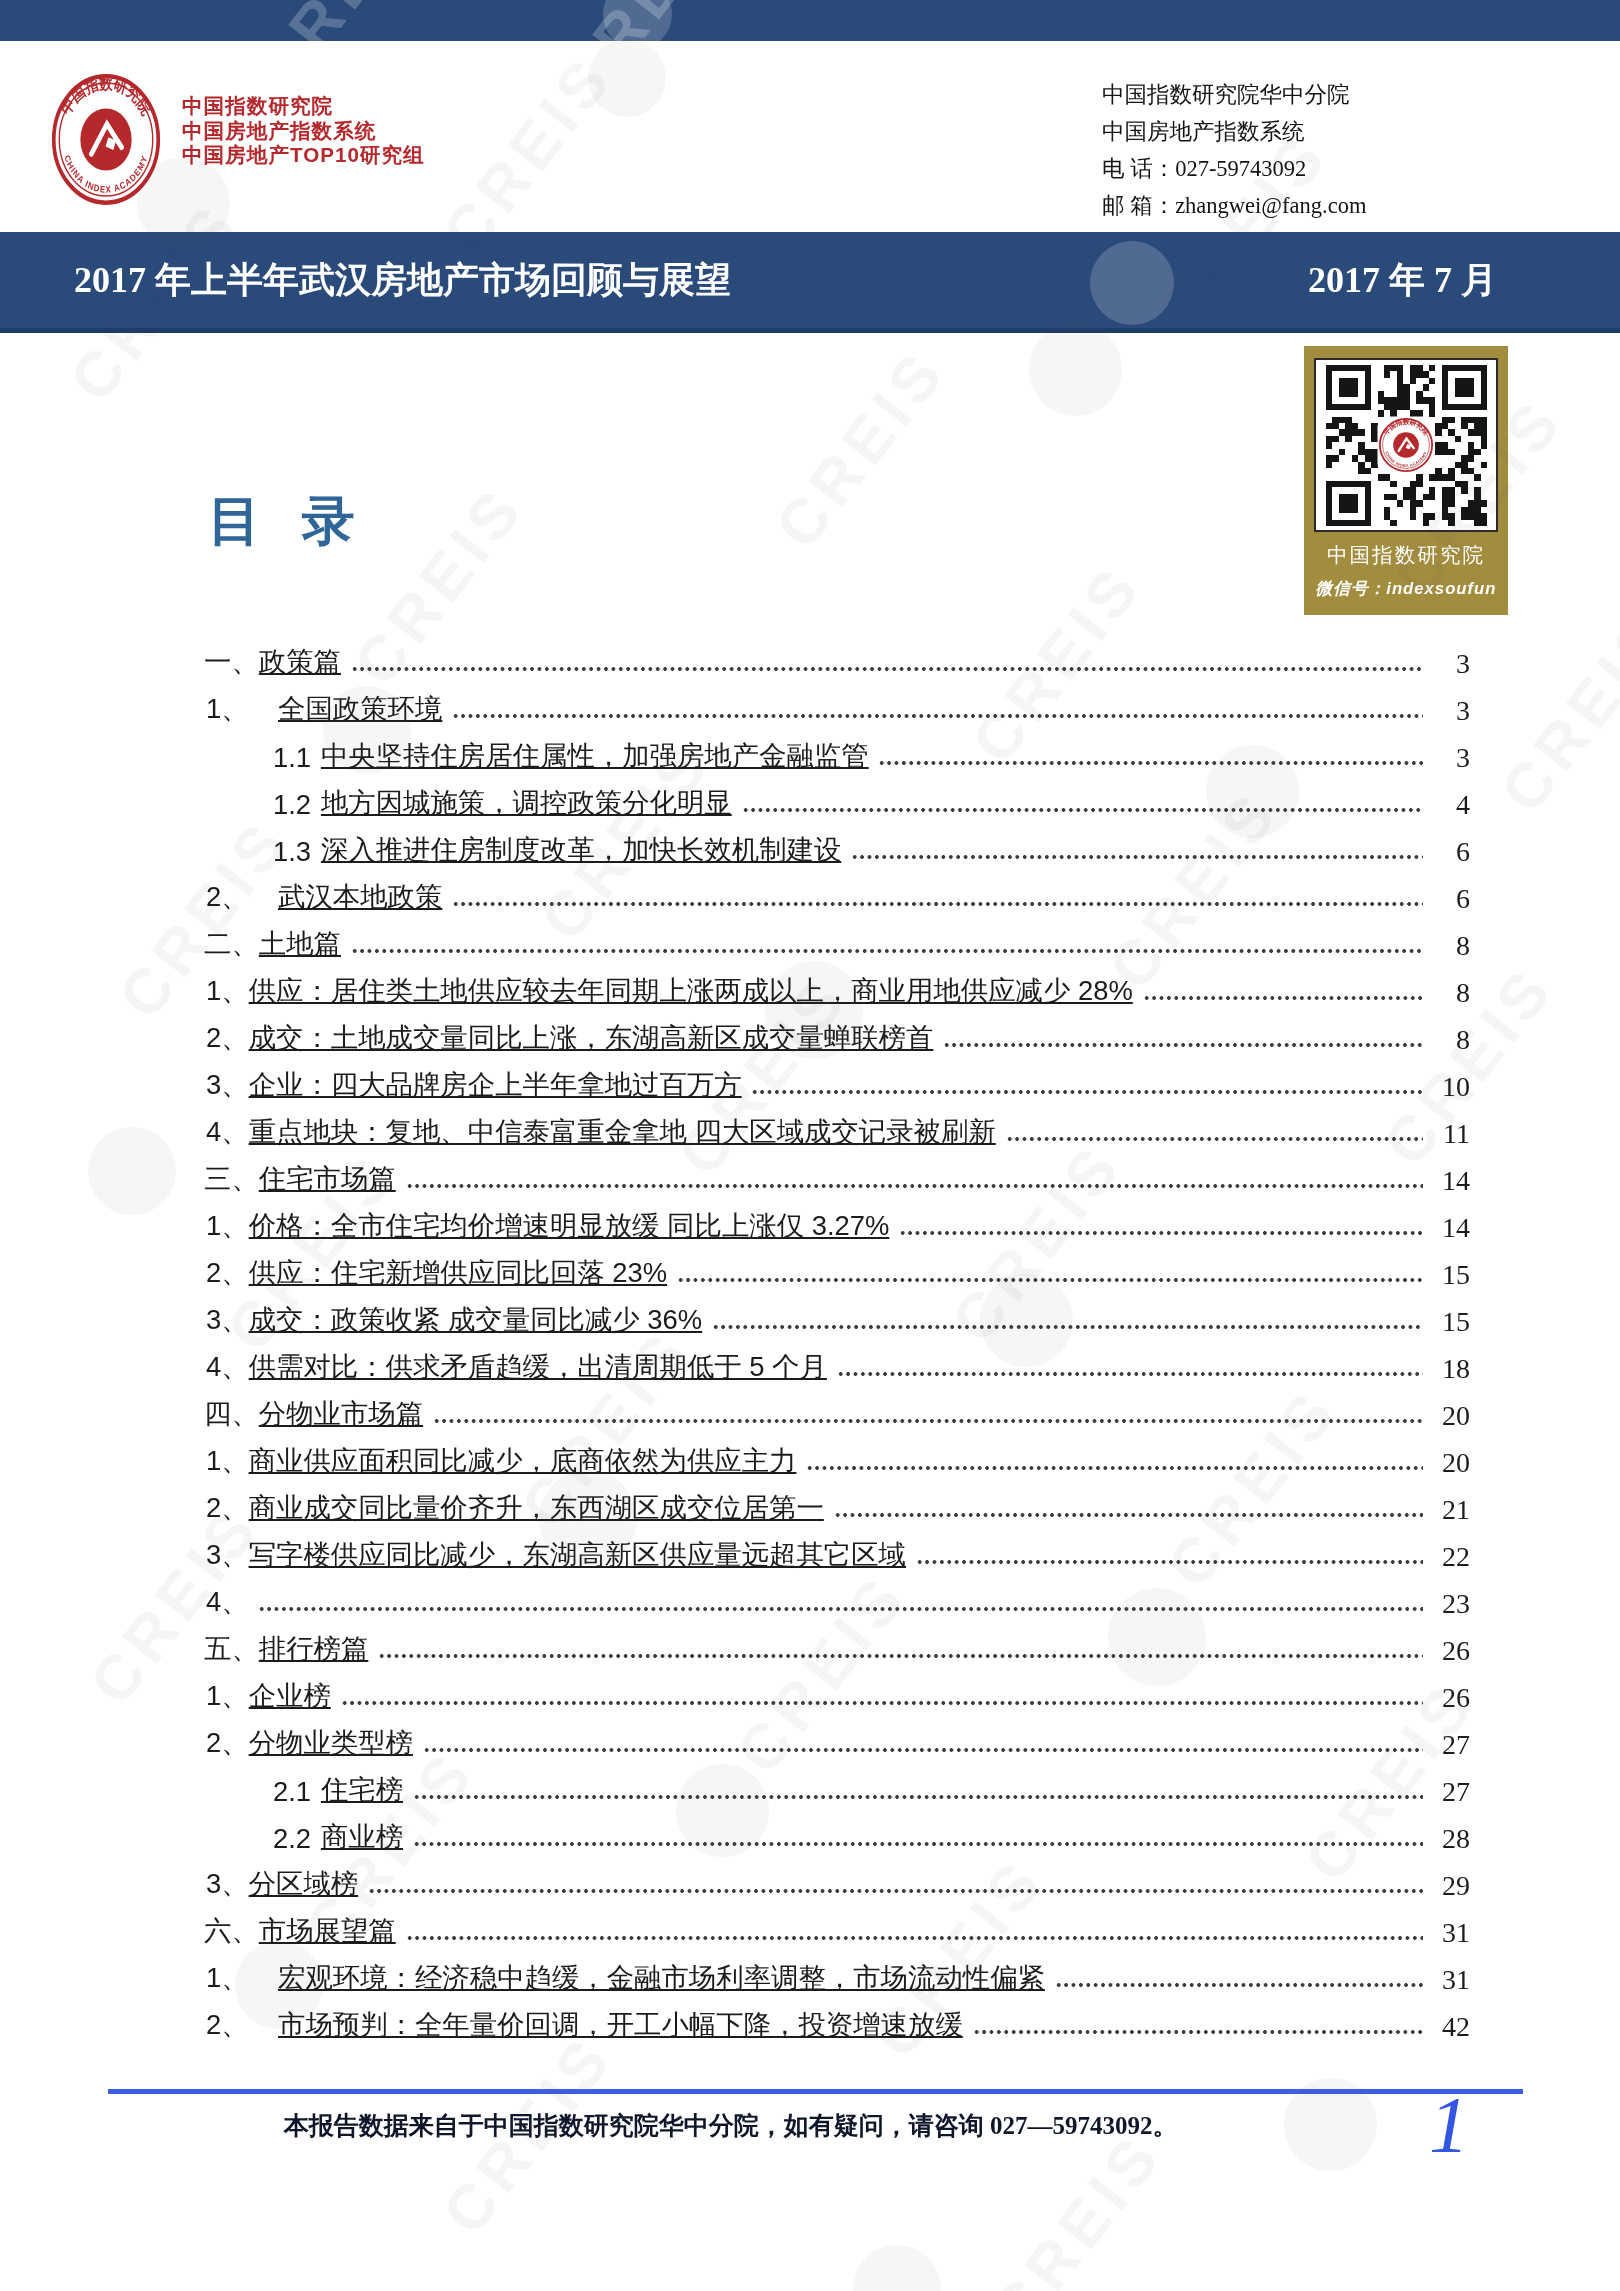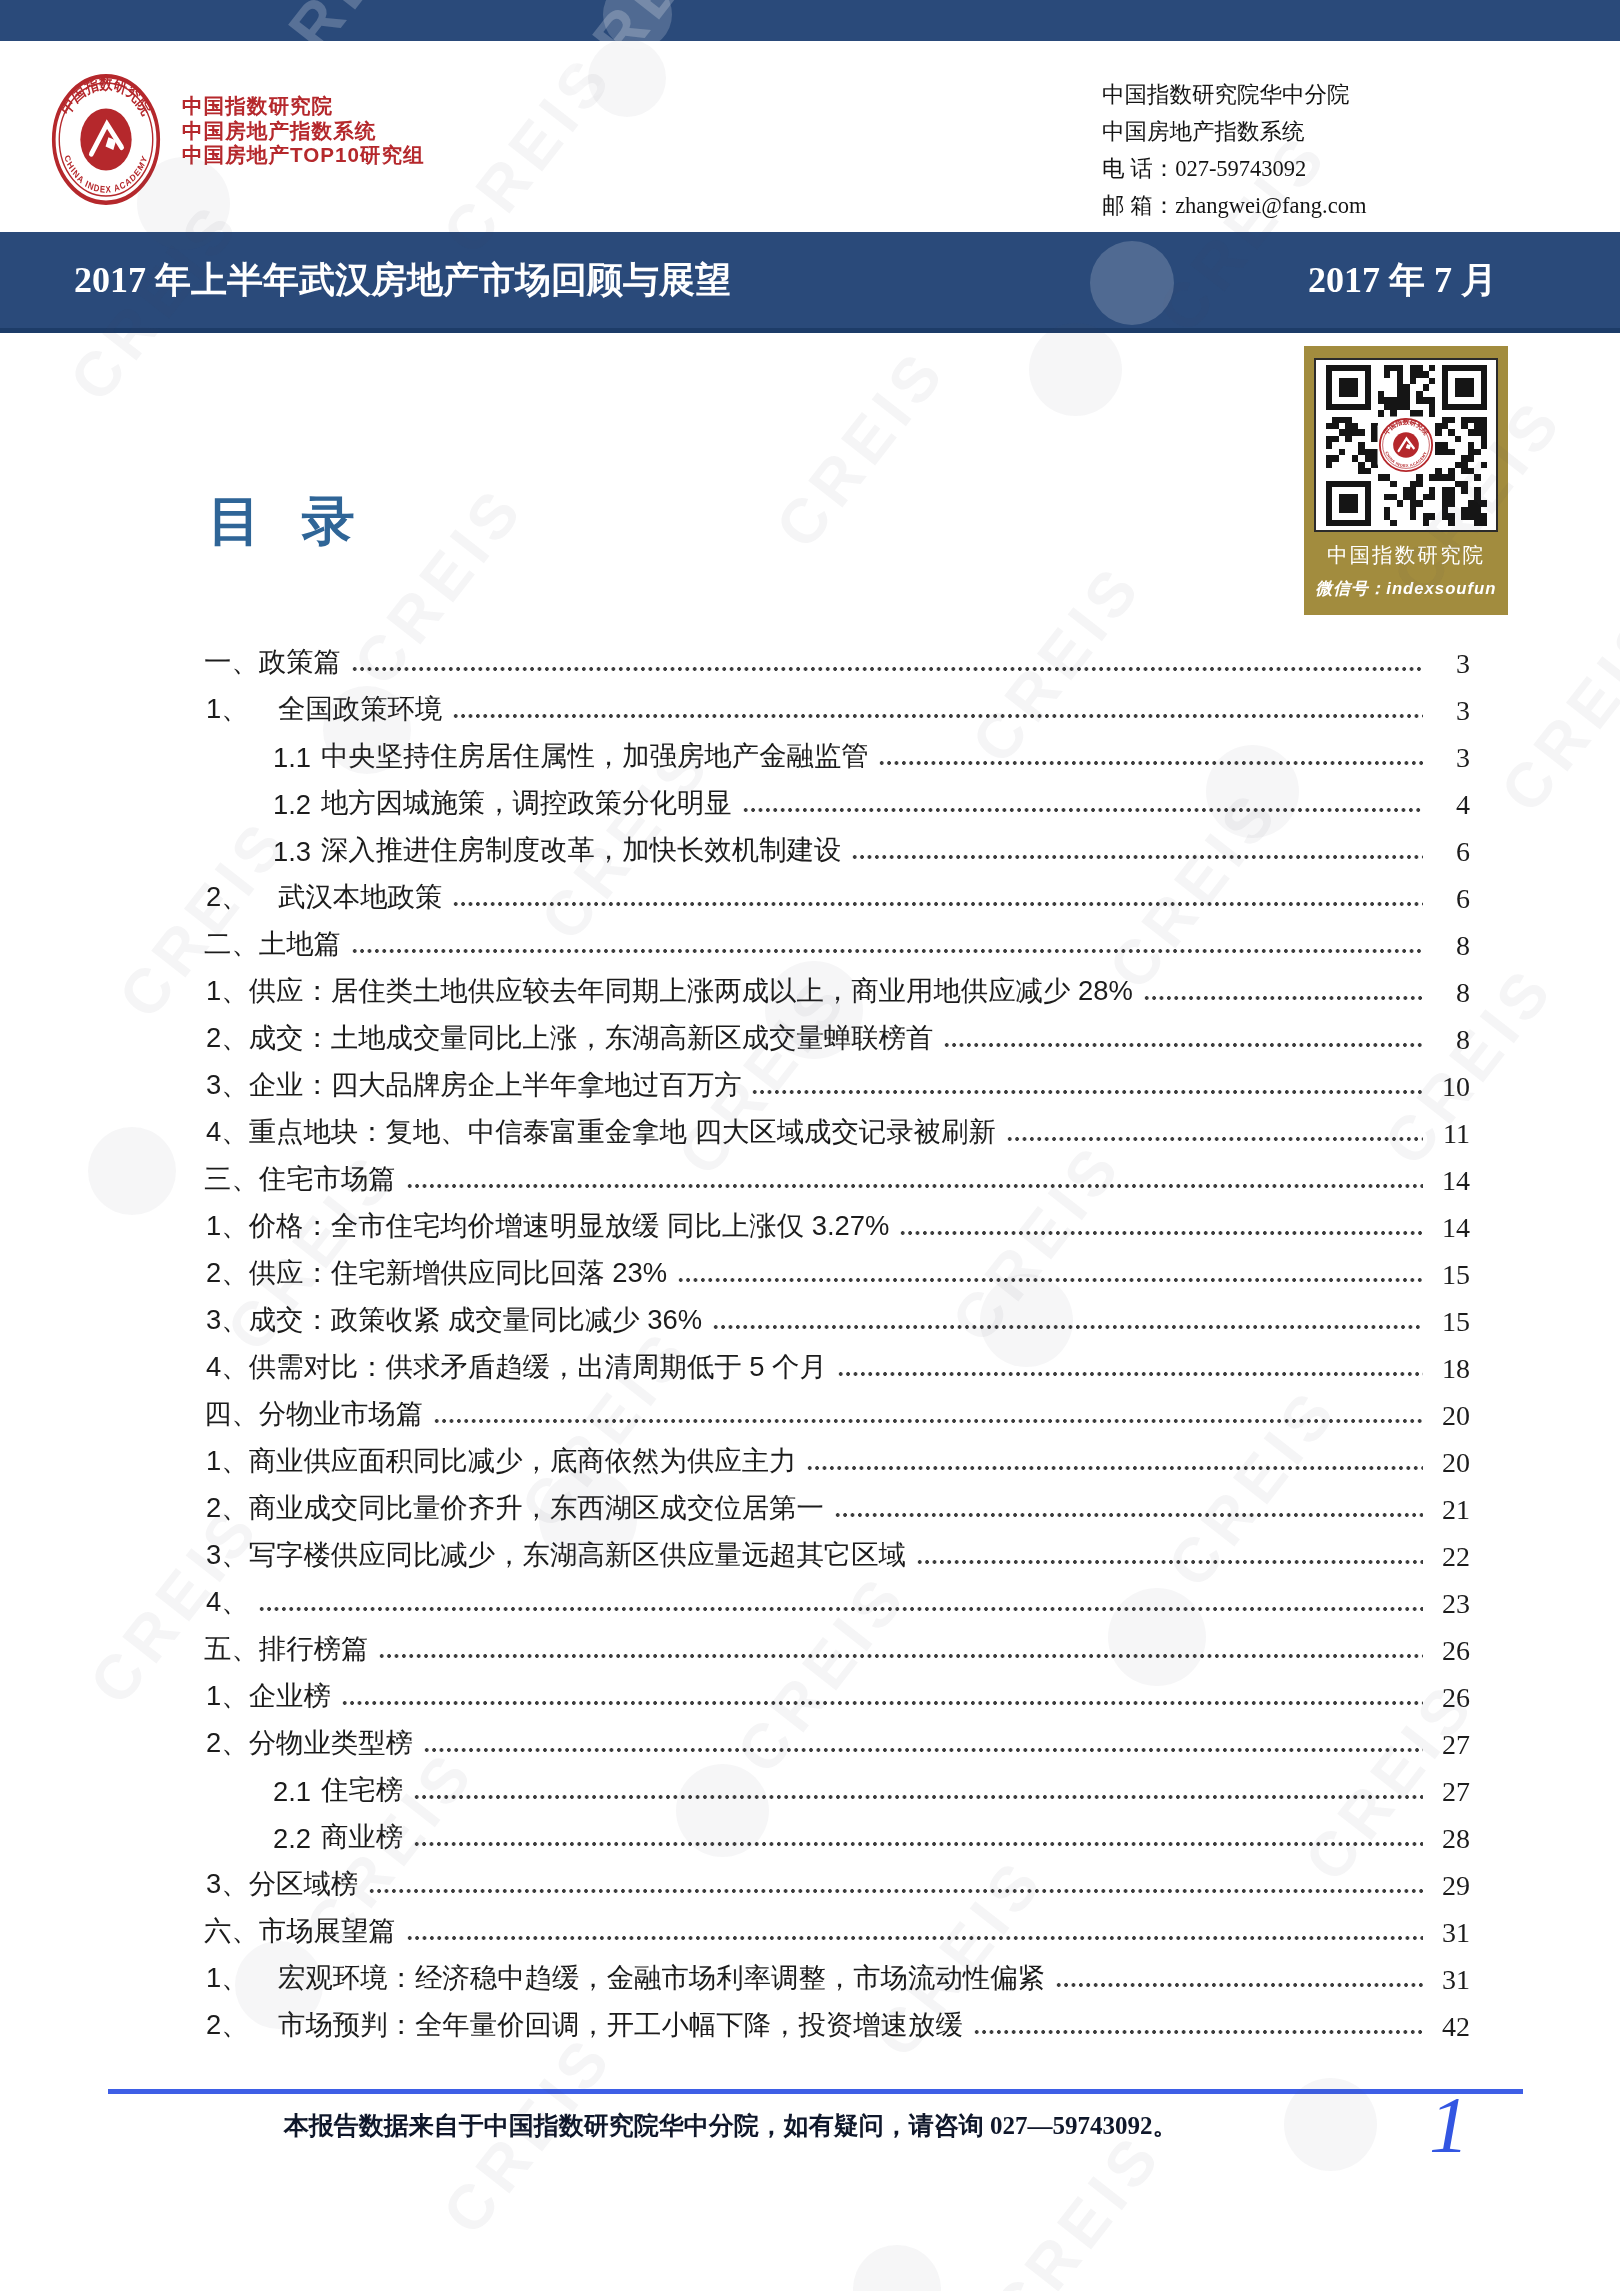--- a/index.html
+++ b/index.html
@@ -31,21 +31,21 @@
   .qr-wechat { margin-top:8.8px; color:#ffffff; font-size:16.7px; font-weight:bold; letter-spacing:1px;font-style:italic; }
   
   .toc-heading {
     position:absolute; left:192px; top:470px; margin:16px;
     color:#2F6597; font-size:53px; font-weight:bold; letter-spacing:13.7px;
     font-family:"Liberation Serif", serif;
   }
   .toc { position:absolute; left:108px; top:633px; width:1362px; }
   .toc-row { display:flex; align-items:flex-end; height:47px; font-size:27.4px; color:#1c1c1c; }
   .toc-row .num  { white-space:pre; }
-  .toc-row .text { white-space:nowrap; }
+  .toc-row .text { white-space:nowrap;text-decoration:underline; }
   .lv1 { padding-left:96px; }
   .lv2 { padding-left:98px; }
   .lv2tab { padding-left:98px; }
   .lv2tab .num { display:inline-block; min-width:72px; }
   .lv3 { padding-left:165px; }
   .lv3 .num { margin-right:9.8px; }
   .leader {
     flex:1; height:9.8px; align-self:flex-end; margin:0 5.9px 5.9px 9.8px;
     background-image:radial-gradient(circle, #3c3c3c 1.7px, transparent 2.1px);
     background-size:7.4px 9.8px; background-repeat:repeat-x; background-position:left bottom;

